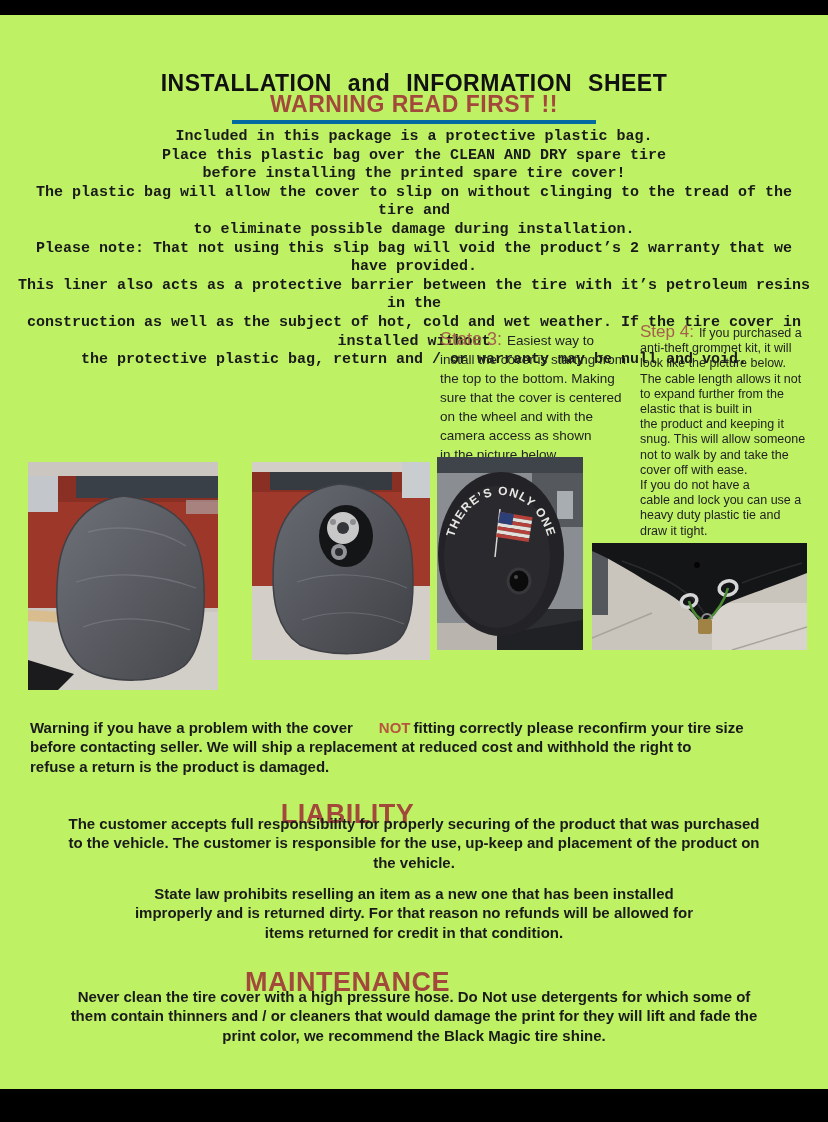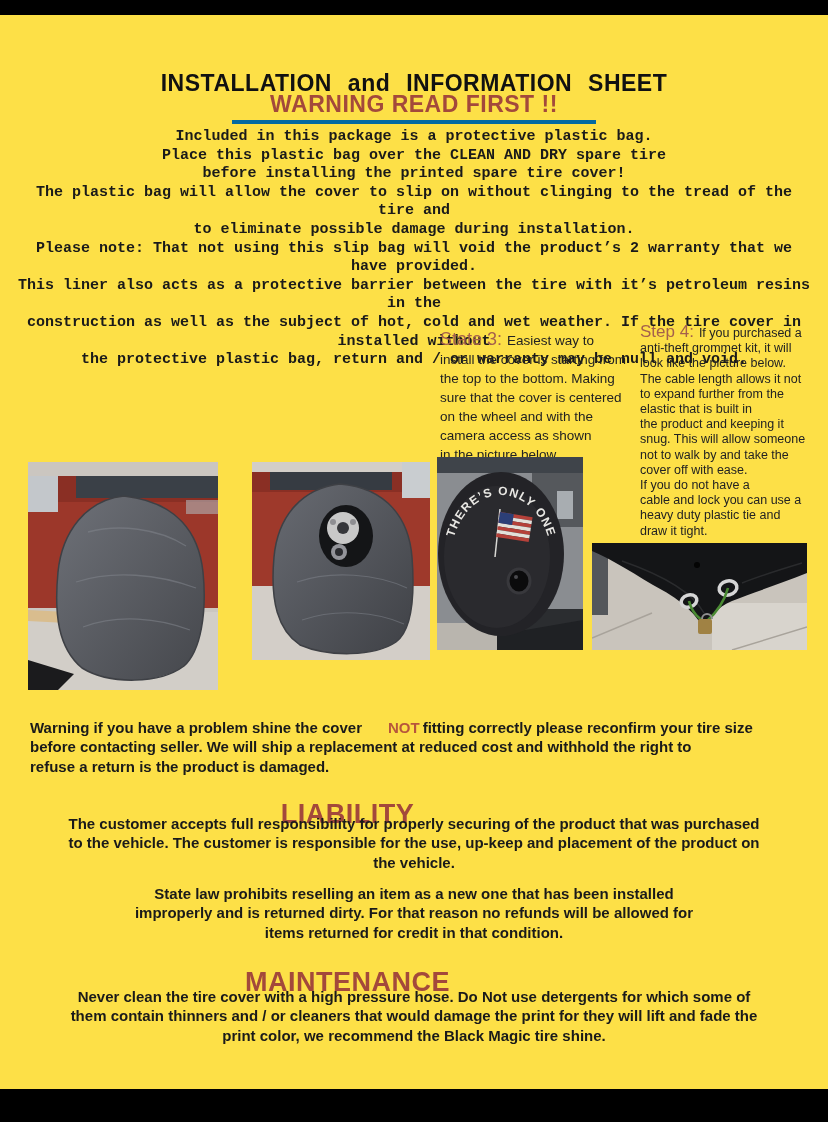--- a/index.html
+++ b/index.html
@@ -1,16 +1,16 @@
 <!DOCTYPE html>
 <html><head>
 <meta charset="utf-8">
 <style>
   html,body{margin:0;padding:0;background:#ffffff;}
-  .sheet{position:relative;width:828px;height:1122px;background:#fde047;overflow:hidden;
+  .sheet{position:relative;width:828px;height:1122px;background:#bef264;overflow:hidden;
          font-family:"Liberation Sans", sans-serif;color:#1a1a1a;}
   .bar{position:absolute;left:0;width:828px;background:#000;}
   .bar.top{top:0;height:15px;}
   .bar.bottom{top:1089px;height:33px;}
 
   .doc-title{position:absolute;top:55px;left:0;width:828px;text-align:center;
              font-size:23px;font-weight:bold;letter-spacing:0.5px;word-spacing:9px;color:#111;}
   .warn-title-wrap{position:absolute;top:91px;left:0;width:828px;text-align:center;}
   .warn-title{display:inline-block;font-size:23px;font-weight:bold;letter-spacing:0.5px;
               color:#a3493b;border-bottom:4px solid #0369a1;padding:0 38px 2px 38px;}
@@ -195,21 +195,21 @@
       <circle cx="105" cy="22" r="3" fill="#040404"></circle>
       <ellipse cx="97" cy="58" rx="8" ry="6" fill="none" stroke="#d6d6d6" stroke-width="3.5" transform="rotate(-18 97 58)"></ellipse>
       <ellipse cx="136" cy="45" rx="9" ry="7" fill="none" stroke="#d6d6d6" stroke-width="3.5" transform="rotate(-14 136 45)"></ellipse>
       <path d="M97,58 C100,70 108,77 114,79 M136,45 C132,60 123,71 114,79" fill="none" stroke="#4a8a33" stroke-width="2.6"></path>
       <path d="M110,76 a5,5 0 0 1 10,0" fill="none" stroke="#8f8f8f" stroke-width="2"></path>
       <rect x="106" y="76" width="14" height="15" rx="2" fill="#a08244"></rect>
     </svg>
   </div>
 
   <div class="warn-note">
-      <p><span class="warn-part">Warning if you have a problem shine the cover</span><span class="warn-part warn-not">NOT</span><span class="warn-part">fitting correctly please reconfirm your tire size
+      <p><span class="warn-part">Warning if you have a problem with the cover</span><span class="warn-part warn-not">NOT</span><span class="warn-part">fitting correctly please reconfirm your tire size
 before contacting seller. We will ship a replacement at reduced cost and withhold the right to
 refuse a return is the product is damaged.</span></p>
     </div>
 
   <h2 class="section-heading h-liability">LIABILITY</h2>
   <p class="center-para p-liability2">State law prohibits reselling an item as a new one that has been installed
 improperly and is returned dirty. For that reason no refunds will be allowed for
 items returned for credit in that condition.</p>
   <p class="center-para p-liability1">The customer accepts full responsibility for properly securing of the product that was purchased
 to the vehicle.  The customer is responsible for the use, up-keep and placement of the product on

